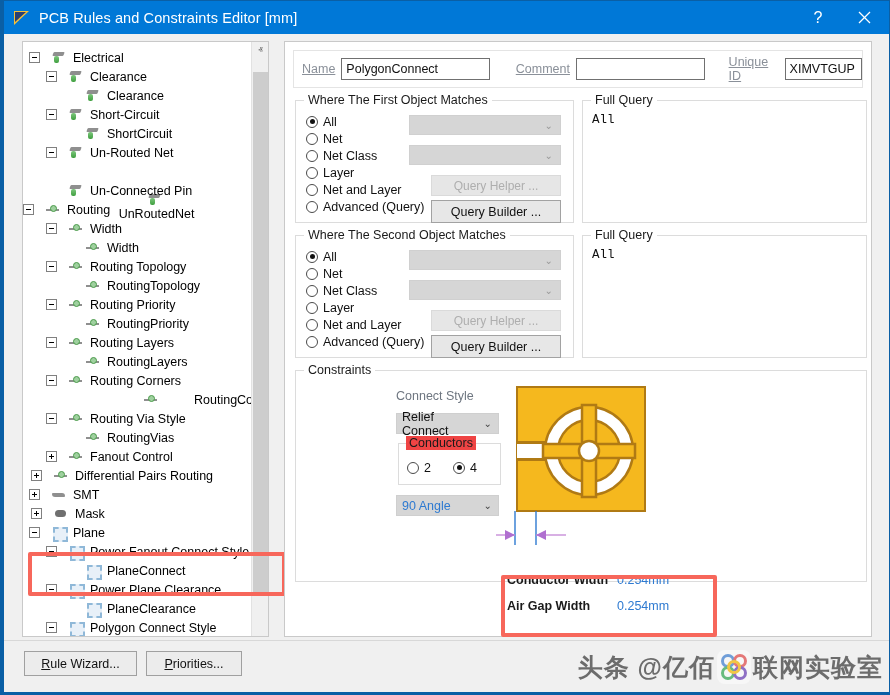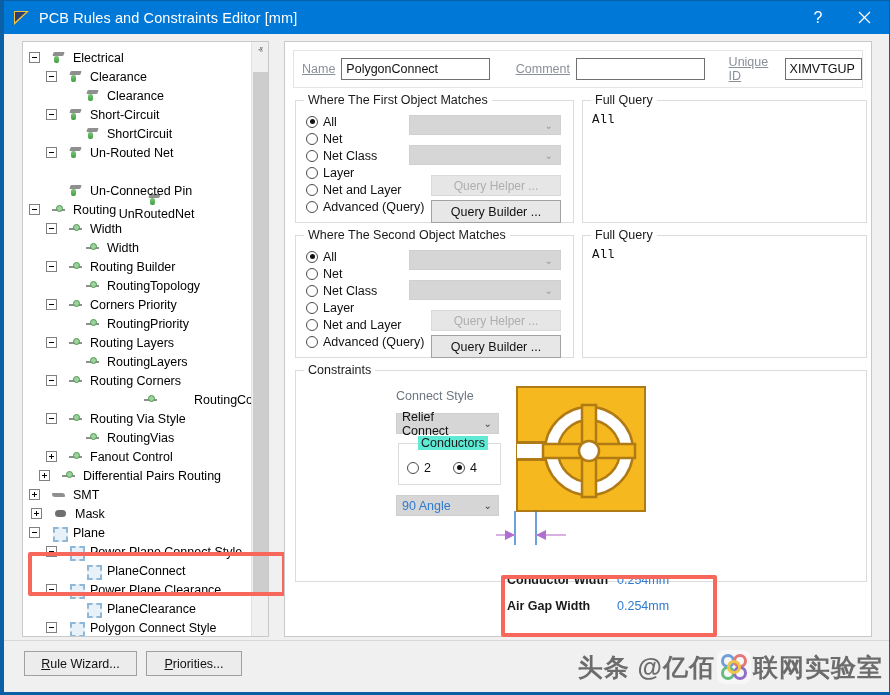--- a/index.html
+++ b/index.html
@@ -257,22 +257,22 @@
     background: #d6d6d6; border: 1px solid #cfcfcf;
     display: flex; align-items: center;
     font-size: 12.5px; color: #111; padding-left: 5px;
   }
   #cs-combo .chev, #angle-combo .chev { margin-left: auto; margin-right: 6px; font-size: 10px; color: #444; }
   #cond-group {
     position: absolute; left: 100px; top: 72px;
     width: 103px; height: 42px; border: 1px solid #dcdcdc;
   }
   #cond-group > legend {
-    position: absolute; top: -8px; left: 7px; background: #5eead4;
-    padding: 0 3px; font-size: 12.5px; color: #1a1a1a; margin-left: 12px;
+    position: absolute; top: -8px; left: 7px; background: #ef4444;
+    padding: 0 3px; font-size: 12.5px; color: #1a1a1a;
   }
   #cond-group .radio { position: absolute; top: 15px; }
   #cond-2 { left: 8px; }
   #cond-4 { left: 54px; }
   #angle-combo {
     position: absolute; left: 100px; top: 124px;
     width: 103px; height: 21px;
     background: #d6d6d6; border: 1px solid #cfcfcf;
     display: flex; align-items: center;
     font-size: 12.5px; color: #2e7ad1; padding-left: 5px;
@@ -392,21 +392,21 @@
             <span class="dotline"></span>
             <span class="ico elec"></span>
             <span class="lbl">UnRoutedNet</span>
           </div>
           <div class="node" style="padding-left: 23px;">
             <span class="tog none"></span>
             <span class="dotline"></span>
             <span class="ico elec"></span>
             <span class="lbl">Un-Connected Pin</span>
           </div>
-          <div class="node" style="padding-left: 6px;">
+          <div class="node" style="">
             <span class="tog "></span>
             <span class="dotline"></span>
             <span class="ico route"></span>
             <span class="lbl">Routing</span>
           </div>
           <div class="node" style="padding-left: 23px;">
             <span class="tog "></span>
             <span class="dotline"></span>
             <span class="ico route"></span>
             <span class="lbl">Width</span>
@@ -414,33 +414,33 @@
           <div class="node" style="padding-left: 40px;">
             <span class="tog none"></span>
             <span class="dotline"></span>
             <span class="ico route"></span>
             <span class="lbl">Width</span>
           </div>
           <div class="node" style="padding-left: 23px;">
             <span class="tog "></span>
             <span class="dotline"></span>
             <span class="ico route"></span>
-            <span class="lbl">Routing Builder</span>
+            <span class="lbl">Routing Topology</span>
           </div>
           <div class="node" style="padding-left: 40px;">
             <span class="tog none"></span>
             <span class="dotline"></span>
             <span class="ico route"></span>
             <span class="lbl">RoutingTopology</span>
           </div>
           <div class="node" style="padding-left: 23px;">
             <span class="tog "></span>
             <span class="dotline"></span>
             <span class="ico route"></span>
-            <span class="lbl">Corners Priority</span>
+            <span class="lbl">Routing Priority</span>
           </div>
           <div class="node" style="padding-left: 40px;">
             <span class="tog none"></span>
             <span class="dotline"></span>
             <span class="ico route"></span>
             <span class="lbl">RoutingPriority</span>
           </div>
           <div class="node" style="padding-left: 23px;">
             <span class="tog "></span>
             <span class="dotline"></span>
@@ -476,21 +476,21 @@
             <span class="dotline"></span>
             <span class="ico route"></span>
             <span class="lbl">RoutingVias</span>
           </div>
           <div class="node" style="padding-left: 23px;">
             <span class="tog plus"></span>
             <span class="dotline"></span>
             <span class="ico route"></span>
             <span class="lbl">Fanout Control</span>
           </div>
-          <div class="node" style="padding-left: 16px;">
+          <div class="node" style="padding-left: 8px;">
             <span class="tog plus"></span>
             <span class="dotline"></span>
             <span class="ico route"></span>
             <span class="lbl">Differential Pairs Routing</span>
           </div>
           <div class="node" style="padding-left: 6px;">
             <span class="tog plus"></span>
             <span class="dotline"></span>
             <span class="ico smt"></span>
             <span class="lbl">SMT</span>
@@ -504,21 +504,21 @@
           <div class="node" style="padding-left: 6px;">
             <span class="tog "></span>
             <span class="dotline"></span>
             <span class="ico plane"></span>
             <span class="lbl">Plane</span>
           </div>
           <div class="node" style="padding-left: 23px;">
             <span class="tog "></span>
             <span class="dotline"></span>
             <span class="ico plane"></span>
-            <span class="lbl">Power Plane Connect Style</span>
+            <span class="lbl">Power Fanout Connect Style</span>
           </div>
           <div class="node" style="padding-left: 40px;">
             <span class="tog none"></span>
             <span class="dotline"></span>
             <span class="ico plane"></span>
             <span class="lbl">PlaneConnect</span>
           </div>
           <div class="node" style="padding-left: 23px;">
             <span class="tog "></span>
             <span class="dotline"></span>

